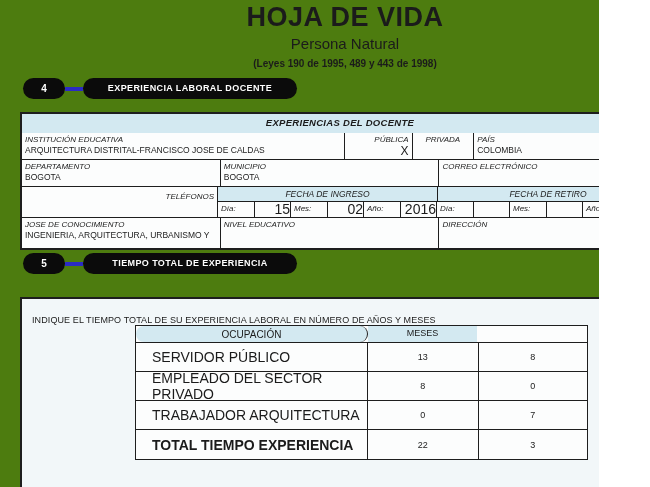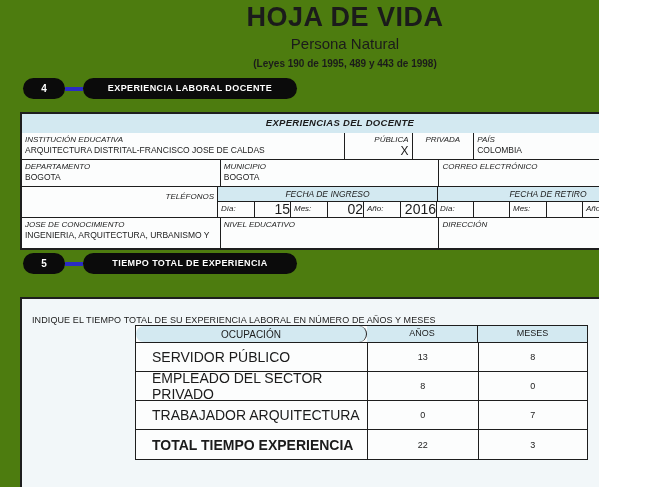--- a/index.html
+++ b/index.html
@@ -177,21 +177,20 @@
   </div>
 
   <div class="box2">
     <div class="instruction">INDIQUE EL TIEMPO TOTAL DE SU EXPERIENCIA LABORAL EN NÚMERO DE AÑOS Y MESES</div>
 
     <div class="t2">
       <div class="t2-head">
         <div class="t2-ocup">OCUPACIÓN</div>
         <div class="t2-right">
           <div class="t2-sub">
-            <div class="t2-anos">AÑOS</div>
             <div class="t2-meses">MESES</div>
           </div>
         </div>
       </div>
 
       <div class="t2-row">
         <div class="t2-c1">SERVIDOR PÚBLICO</div>
         <div class="t2-c2">13</div>
         <div class="t2-c3">8</div>
       </div>

